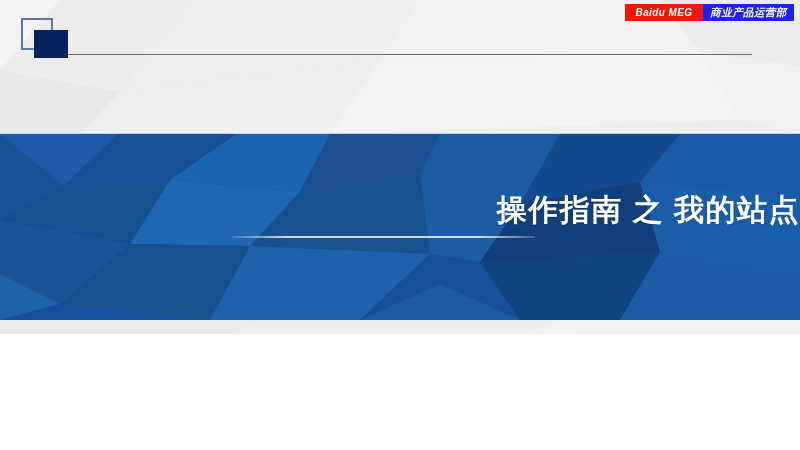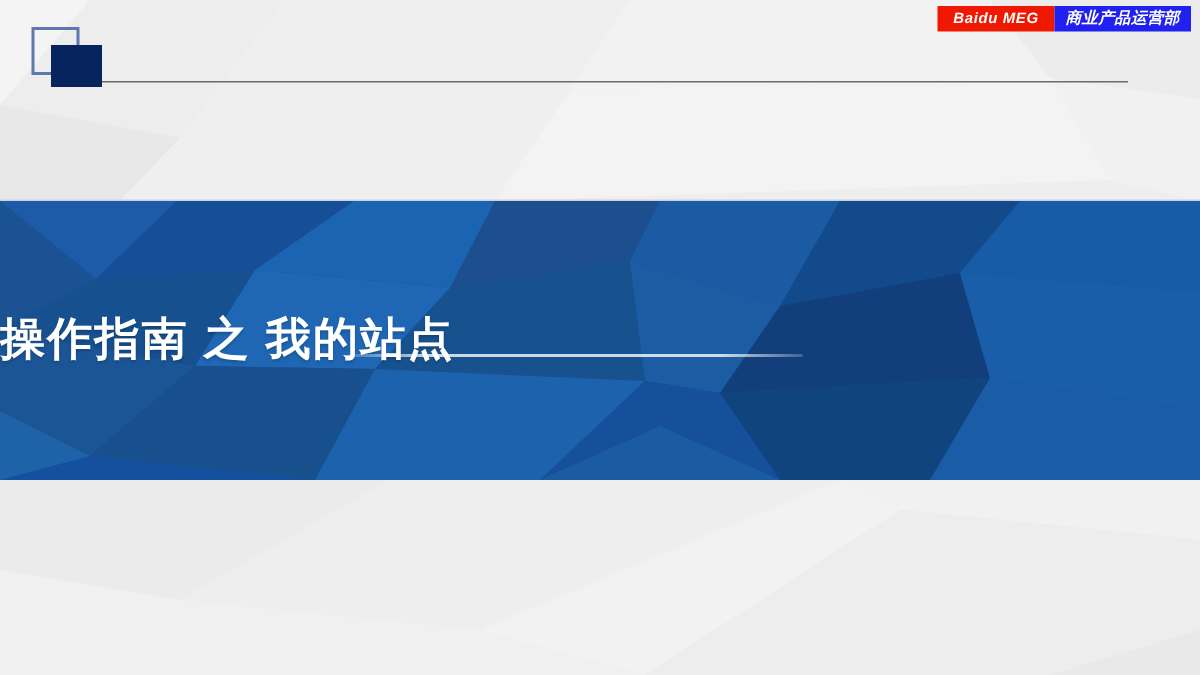--- a/index.html
+++ b/index.html
@@ -3,21 +3,21 @@
 <meta charset="utf-8">
 <style>
   html, body {
     margin: 0;
     padding: 0;
     background: #ffffff;
   }
   .slide {
     position: relative;
     width: 800px;
-    height: 450px;
+    height: 334px;
     overflow: hidden;
     background: #4d7c0f;
     font-family: "Liberation Sans", "DejaVu Sans", sans-serif;
   }
 
   
   .bg-layer {
     position: absolute;
     inset: 0;
     overflow: hidden;
@@ -102,23 +102,23 @@
     top: 133px;
     width: 800px;
     height: 1px;
     background: #c9d3e2;
   }
 
   
   .title-block {
     position: absolute;
     left: 0;
-    top: 207px;
-    width: 800px;
-    text-align: left;
+    top: 190px;
+    width: 800px;
+    text-align: right;
     pointer-events: none;
   }
   .title-text {
     display: inline-block;
     color: #ffffff;
     font-size: 30px;
     font-weight: bold;
     letter-spacing: 1.5px;
     line-height: 40px;
     white-space: pre;

